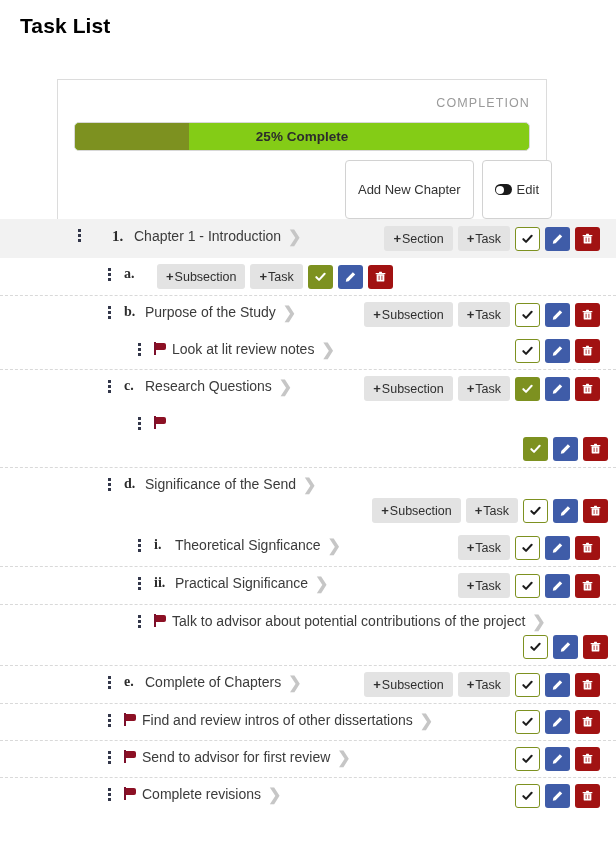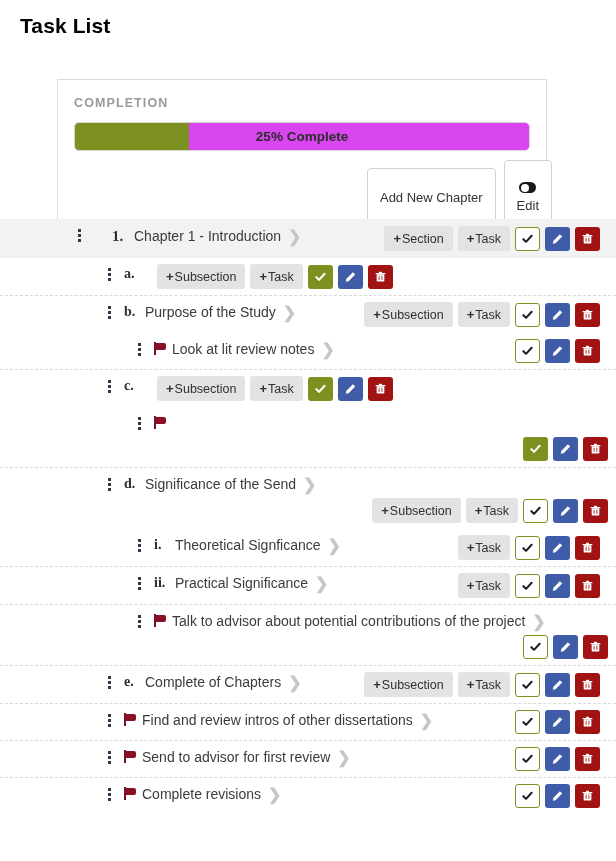--- a/index.html
+++ b/index.html
@@ -29,31 +29,31 @@
     position: absolute;
     left: 57px;
     top: 79px;
     width: 490px;
     border: 1px solid #dcdcdc;
     background: #ffffff;
     box-sizing: border-box;
     padding: 16px 16px 10px 16px;
   }
   .panel-label {
-    text-align: left;
+    text-align: right;
     font-size: 12.5px;
-    font-weight: bold;
+    font-weight: normal;
     letter-spacing: 1.1px;
     color: #9a9a9a;
     margin-bottom: 12px;
   }
   .progress-track {
     position: relative;
     height: 27px;
-    background: #d946ef;
+    background: #84cc16;
     border: 1px solid #d8d8d8;
     border-radius: 5px;
     overflow: hidden;
   }
   .progress-fill {
     position: absolute;
     left: 0; top: 0; bottom: 0;
     background: #7d9120;
     border-radius: 4px 0 0 4px;
   }
@@ -84,21 +84,20 @@
     font-size: 13px;
     color: #333333;
     font-family: "Liberation Sans", sans-serif;
     cursor: pointer;
     white-space: nowrap;
   }
   .btn-edit {
     display: inline-flex;
     align-items: center;
     gap: 5px;
-    flex-direction: column;
   }
   .toggle-icon {
     display: inline-block;
     width: 17px;
     height: 11px;
     border-radius: 6px;
     background: #1a1a1a;
     position: relative;
     flex: none;
   }
@@ -426,20 +425,21 @@
         </button>
       </span>
     </div>
     <div class="row lvl-1 divider">
       <span class="grip">
         <i></i>
         <i></i>
         <i></i>
       </span>
       <span class="marker">c.</span>
+      <span class="title"><span>Research Questions</span><span class="chev">❯</span></span>
       <span class="actions">
         <button class="btn-add"><b>+</b><span>Subsection</span></button>
         <button class="btn-add"><b>+</b><span>Task</span></button>
         <button class="sq sq-check-on">
           <svg width="12" height="12" viewBox="0 0 12 12">
             <path d="M1.5 6.2 L4.4 9.1 L10.5 2.4" fill="none" stroke="currentColor" stroke-width="2.2" stroke-linecap="round" stroke-linejoin="round"></path>
           </svg>
         </button>
         <button class="sq sq-edit">
           <svg width="12" height="12" viewBox="0 0 12 12">

